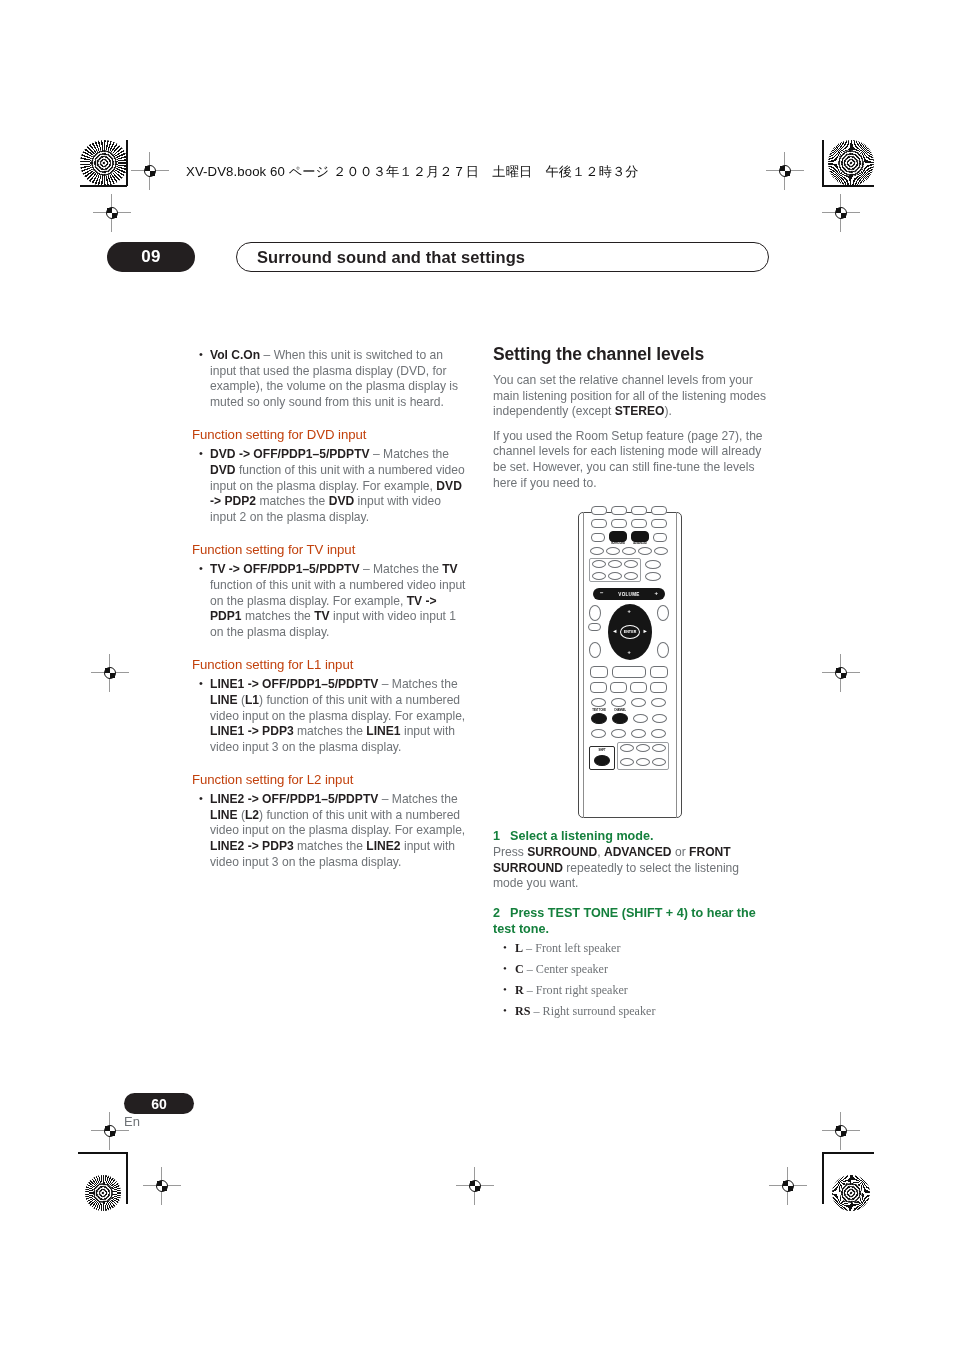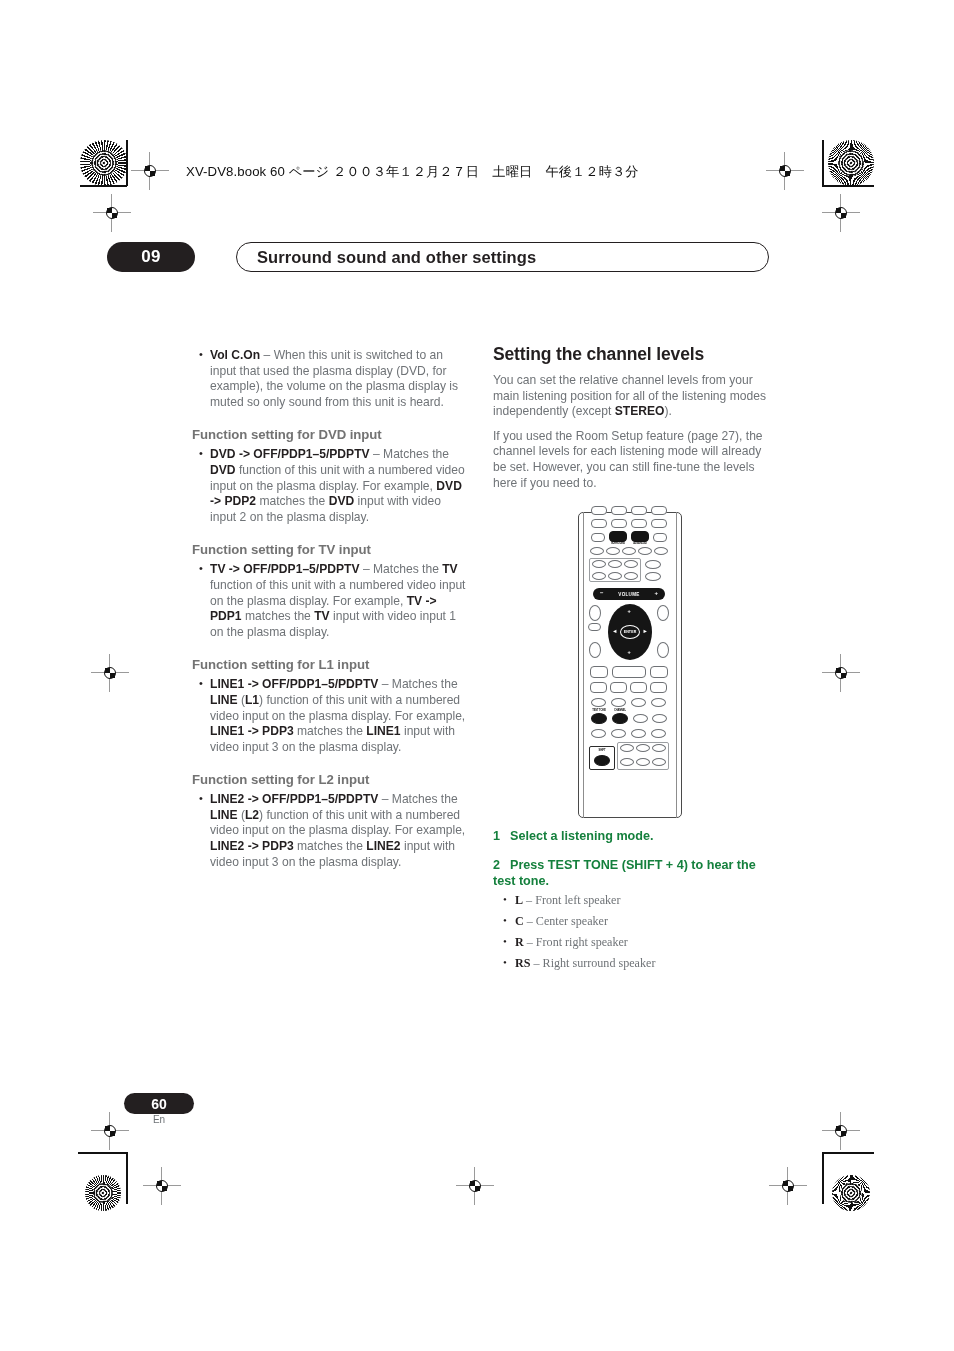--- a/index.html
+++ b/index.html
@@ -65,21 +65,21 @@
   .chapter-title{
     margin-left:20px;font-weight:bold;font-size:16.5px;color:#231f20;letter-spacing:.1px;
   }
 
   
   .col{position:absolute;width:278px;font-size:12.1px;line-height:15.6px;color:#6f7377;}
   .col-left{left:192px;top:344px;}
   .col-right{left:493px;top:344px;}
 
   h3.sec{
-    font-size:13.2px;font-weight:bold;color:#737373;
+    font-size:13.2px;font-weight:normal;color:#c2410c;
     margin:17px 0 2px 0;line-height:16px;letter-spacing:-.05px;
   }
   h2.head{
     font-size:17.5px;font-weight:bold;color:#231f20;
     margin:0 0 4px 0;line-height:21px;letter-spacing:-.15px;
   }
   p.para{margin:8px 0 9px 0;color:#6f7377;}
   b{color:#231f20;font-weight:bold;}
 
   ul.bullets{margin:4px;padding:0;list-style:none;}
@@ -156,22 +156,22 @@
   .hl-box{position:absolute;border:1.4px solid #2b2b2b;box-sizing:border-box;border-radius:2px;background:#fff;}
 
   
   .pagenum-pill{
     position:absolute;left:124px;top:1093px;width:70px;height:21px;
     background:#231f20;border-radius:11px;color:#fff;
     display:flex;align-items:center;justify-content:center;
     font-weight:bold;font-size:14px;
   }
   .pagelang{
-    position:absolute;left:124px;top:1114px;width:70px;text-align:center;
-    font-size:10px;color:#6f7377;
+    position:absolute;left:124px;top:1114px;width:70px;text-align:left;
+    font-size:13px;color:#6f7377;
   }
 </style>
 </head>
 <body>
 
 <div class="page">
 
   <div class="rosette" style="left:80px;top:140px;width:48px;height:46px;"></div>
   <div class="cropline" style="left:126px;top:140px;width:1.8px;height:46px;"></div>
   <div class="cropline" style="left:80px;top:185px;width:47px;height:1.8px;"></div>
@@ -267,21 +267,21 @@
     <div class="ring"></div>
       <div class="qtl"></div>
       <div class="qbr"></div>
   </div>
 
   <div class="runhead">XV-DV8.book 60 ページ ２００３年１２月２７日　土曜日　午後１２時３分</div>
 
   <div class="chapter-bar">
     <div class="chapter-num">09</div>
     <div class="chapter-title-pill">
-      <span class="chapter-title">Surround sound and other settings</span>
+      <span class="chapter-title">Surround sound and that settings</span>
     </div>
   </div>
 
   <div class="col col-left">
 
     <ul class="bullets">
       <li>
         <b>Vol C.On</b><span> – </span><span>When this unit is switched to an input that used the plasma display (DVD, for example), the volume on the plasma display is muted so only sound from this unit is heard.</span>
       </li>
     </ul>
@@ -433,20 +433,21 @@
 
     </div>
   </div>
 
   <div class="col" style="left:493px;top:828px;">
 
     <div class="step" style="margin-top:0;">
       <div class="step-title">
         <span class="n">1</span><span>Select a listening mode.</span>
       </div>
+      <div class="step-body"><span>Press </span><b>SURROUND</b><span>, </span><b>ADVANCED</b><span> or </span><b>FRONT SURROUND</b><span> repeatedly to select the listening mode you want.</span></div>
     </div>
 
     <div class="step">
       <div class="step-title">
         <span class="n">2</span><span>Press TEST TONE (SHIFT + 4) to hear the test tone.</span>
       </div>
     </div>
 
     <ul class="speakers">
       <li><b>L</b><span> – </span><span>Front left speaker</span></li>

